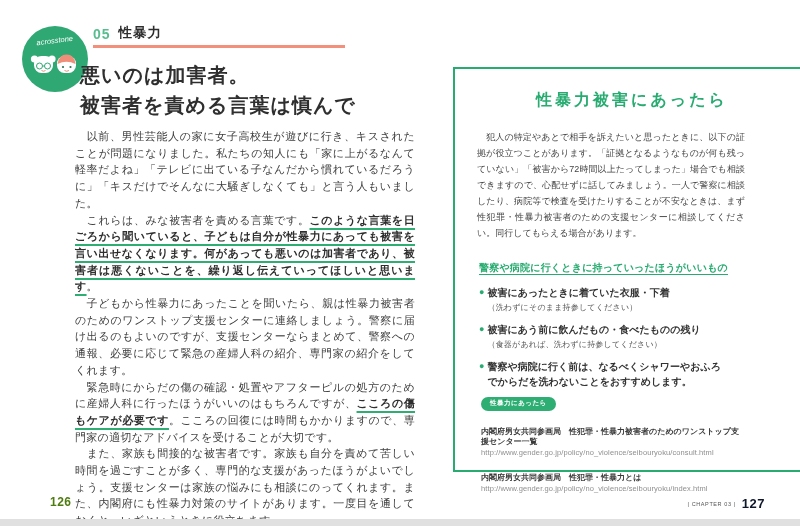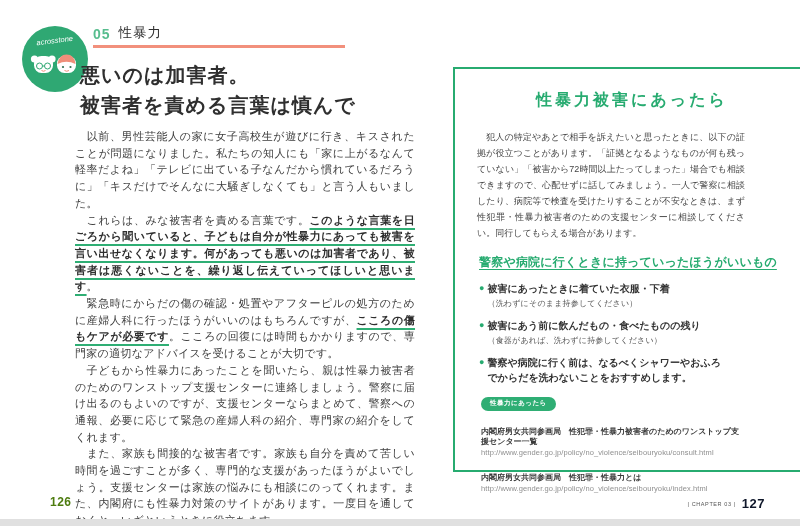--- a/index.html
+++ b/index.html
@@ -2,37 +2,37 @@
 <html><head>
 <meta charset="utf-8">
 <style>
   html,body{margin:0;padding:0;background:#fff;}
   .canvas{position:relative;width:800px;height:526px;background:#ffffff;overflow:hidden;
           font-family:"Liberation Sans","DejaVu Sans",sans-serif;-webkit-font-smoothing:antialiased;}
   
   .logo{position:absolute;left:22px;top:26px;width:66px;height:66px;}
   .chapter-row{position:absolute;left:93px;top:24px;display:flex;align-items:flex-end;gap:8px;}
   .ch-num{color:#57bd8e;font-size:14px;font-weight:700;letter-spacing:1px;}
-  .ch-title{color:#2e2e2e;font-size:13.5px;font-weight:400;letter-spacing:1px;}
+  .ch-title{color:#2e2e2e;font-size:13.5px;font-weight:700;letter-spacing:1px;}
   .pink-rule{position:absolute;left:93px;top:45px;width:252px;height:3px;background:#f2907c;}
   .main-title{position:absolute;left:80px;top:60px;margin:0;font-size:20px;line-height:30px;
               font-weight:700;color:#2f2f2f;letter-spacing:1px;}
   .body-text{position:absolute;left:75px;top:128px;width:340px;font-size:11px;line-height:16.7px;
              color:#3d3d3d;text-align:justify;letter-spacing:.3px;font-weight:500;}
   .body-text p{margin:0;}
   .em{font-weight:700;color:#2e2e2e;text-decoration:underline;text-decoration-color:#2fae74;
       text-decoration-thickness:1.8px;text-underline-offset:3.5px;text-decoration-skip-ink:none;}
   .folio-left{position:absolute;left:50px;top:495px;font-size:12px;font-weight:700;color:#4d7c0f;letter-spacing:.5px;}
   
   .green-box{position:absolute;left:453px;top:67px;width:358px;height:405px;border:2px solid #27ab70;
              box-sizing:border-box;background:#fff;}
   .box-heading{margin:21px 0 0;text-align:center;color:#27ab70;font-size:16px;font-weight:700;letter-spacing:3px;}
   .box-intro{margin:18px 10px 0 22px;width:268px;font-size:9px;line-height:16px;color:#454545;
              text-align:justify;letter-spacing:0;}
-  .box-subheading{margin:13px 10px 0 24px;color:#27ab70;font-size:12px;font-weight:700;letter-spacing:.2px;
+  .box-subheading{margin:20px 10px 0 24px;color:#27ab70;font-size:10px;font-weight:700;letter-spacing:.2px;
                   text-decoration:underline;text-decoration-thickness:1.4px;text-underline-offset:3px;
                   text-decoration-skip-ink:none;}
   .bullets{margin:10px 10px 0 24px;}
   .bullet{display:flex;margin-top:9px;}
   .bullet .dot{color:#27ab70;font-size:9px;line-height:15px;margin-right:3px;flex:0 0 auto;}
   .bullet .b-main{font-size:10px;line-height:15px;font-weight:700;color:#333;width:240px;}
   .bullet .b-note{font-size:8px;color:#555;margin-top:2px;letter-spacing:.2px;}
   .ref{position:absolute;left:26px;top:322px;width:260px;}
   .badge{display:inline-block;background:#2fae74;color:#fff;font-size:6.5px;font-weight:700;
          padding:2px 9px 2.5px;border-radius:7px;letter-spacing:.5px;}
@@ -73,22 +73,22 @@
     <span class="ch-num">05</span>
     <span class="ch-title">性暴力</span>
   </div>
   <div class="pink-rule"></div>
 
   <h1 class="main-title"><span>悪いのは加害者。</span><br><span>被害者を責める言葉は慎んで</span></h1>
 
   <div class="body-text" id="paragraphs">
       <p><span>　以前、男性芸能人の家に女子高校生が遊びに行き、キスされたことが問題になりました。私たちの知人にも「家に上がるなんて軽率だよね」「テレビに出ている子なんだから慣れているだろうに」「キスだけでそんなに大騒ぎしなくても」と言う人もいました。</span></p>
       <p><span>　これらは、みな被害者を責める言葉です。</span><span class="em">このような言葉を日ごろから聞いていると、子どもは自分が性暴力にあっても被害を言い出せなくなります。何があっても悪いのは加害者であり、被害者は悪くないことを、繰り返し伝えていってほしいと思います</span><span>。</span></p>
+      <p><span>　子どもから性暴力にあったことを聞いたら、親は性暴力被害者のためのワンストップ支援センターに連絡しましょう。警察に届け出るのもよいのですが、支援センターならまとめて、警察への通報、必要に応じて緊急の産婦人科の紹介、専門家の紹介をしてくれます。</span></p>
       <p><span>　緊急時にからだの傷の確認・処置やアフターピルの処方のために産婦人科に行ったほうがいいのはもちろんですが、</span><span class="em">こころの傷もケアが必要です</span><span>。こころの回復には時間もかかりますので、専門家の適切なアドバイスを受けることが大切です。</span></p>
-      <p><span>　子どもから性暴力にあったことを聞いたら、親は性暴力被害者のためのワンストップ支援センターに連絡しましょう。警察に届け出るのもよいのですが、支援センターならまとめて、警察への通報、必要に応じて緊急の産婦人科の紹介、専門家の紹介をしてくれます。</span></p>
       <p><span>　また、家族も間接的な被害者です。家族も自分を責めて苦しい時間を過ごすことが多く、専門的な支援があったほうがよいでしょう。支援センターは家族の悩みにも相談にのってくれます。また、内閣府にも性暴力対策のサイトがあります。一度目を通しておくと、いざというときに役立ちます。</span></p>
     </div>
 
   <div class="folio-left">126</div>
 
   <div class="green-box">
     <h2 class="box-heading">性暴力被害にあったら</h2>
     <p class="box-intro">　犯人の特定やあとで相手を訴えたいと思ったときに、以下の証拠が役立つことがあります。「証拠となるようなものが何も残っていない」「被害から72時間以上たってしまった」場合でも相談できますので、心配せずに話してみましょう。一人で警察に相談したり、病院等で検査を受けたりすることが不安なときは、まず性犯罪・性暴力被害者のための支援センターに相談してください。同行してもらえる場合があります。</p>
     <div class="box-subheading">警察や病院に行くときに持っていったほうがいいもの</div>
     <div class="bullets" id="bullets">

